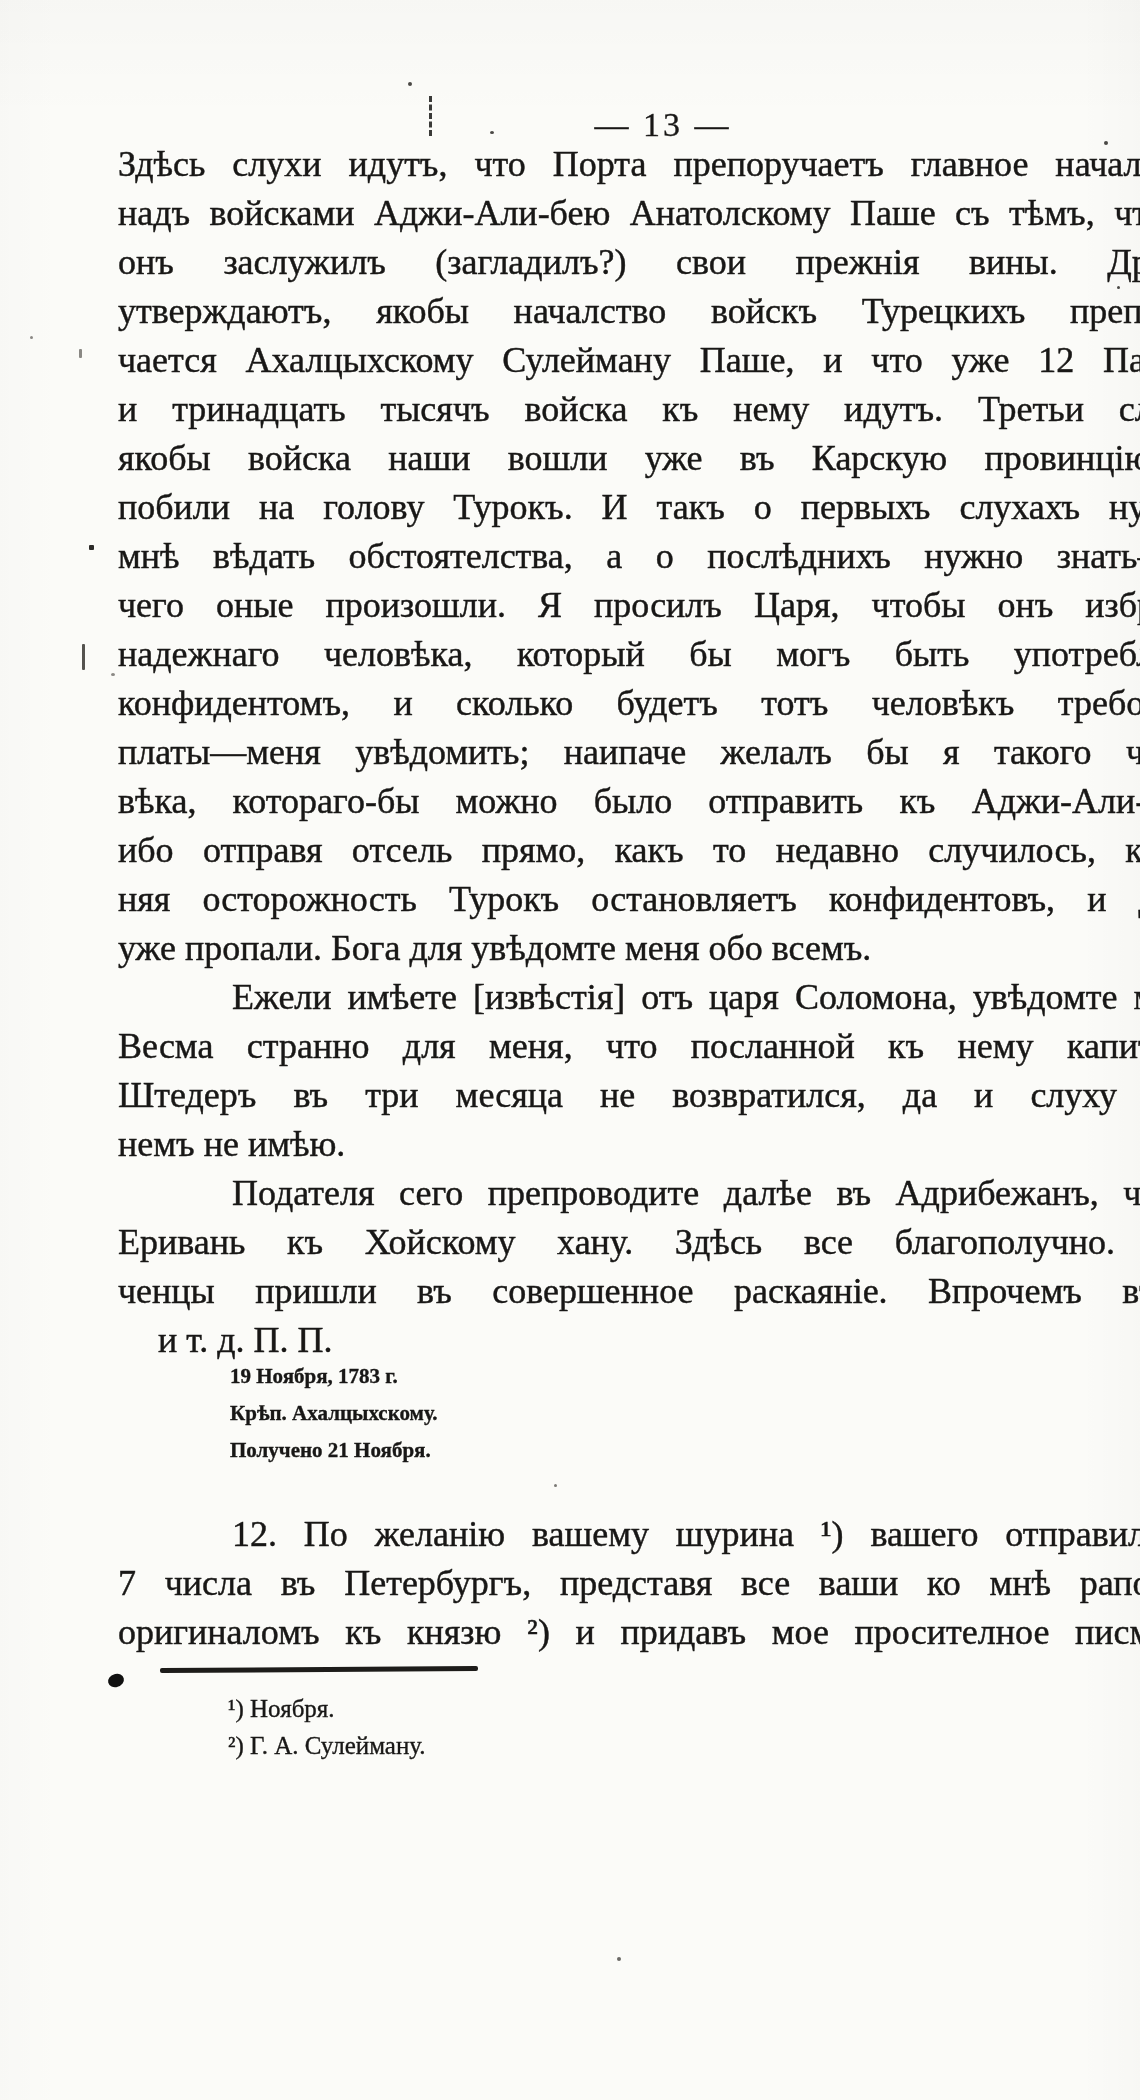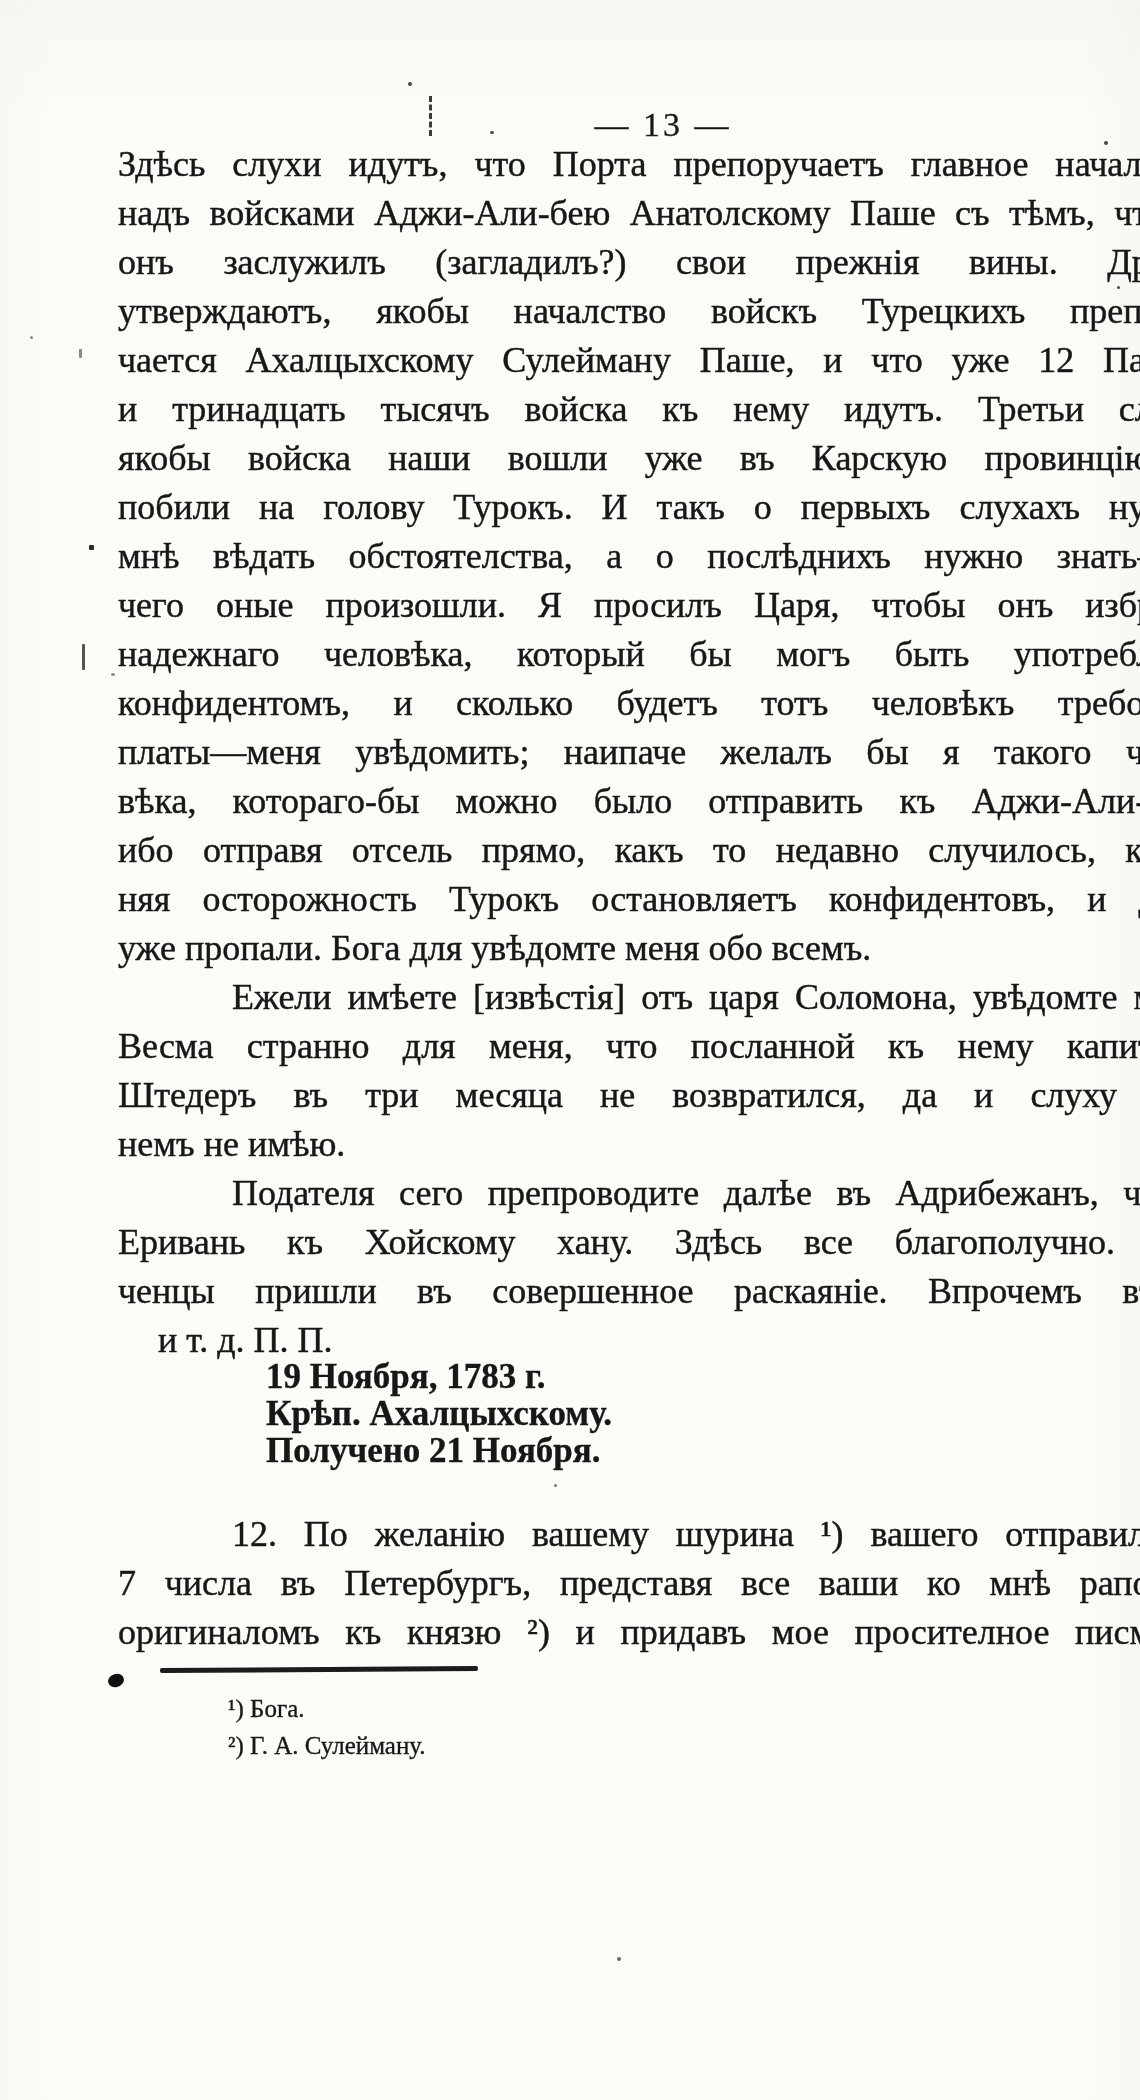--- a/index.html
+++ b/index.html
@@ -29,21 +29,21 @@
     font-size:36px;line-height:49px;
     -webkit-text-stroke:.45px #1b1a18;
   }
   .ln{height:49px;overflow:hidden;text-align:justify;text-align-last:justify;white-space:normal;}
   .ln.end{text-align:left;text-align-last:left;}
   .ln.ind{text-indent:114px;}
   .ln.ind-sm{text-indent:40px;}
   .b{font-weight:normal;}
   .sig{
     position:absolute;left:230px;top:1358px;
-    font-size:35px;line-height:37px;font-weight:bold;margin-left:36px;
+    font-size:21px;line-height:37px;font-weight:bold;
     -webkit-text-stroke:.35px #1b1a18;
   }
   .sec12{
     position:absolute;left:118px;top:1510px;width:1090px;
     font-size:36px;line-height:49px;
     -webkit-text-stroke:.45px #1b1a18;
   }
   .fnrule{
     position:absolute;left:160px;top:1667px;width:318px;height:5px;
     background:#1d1c1a;transform:rotate(-.35deg);border-radius:2px;
@@ -132,17 +132,17 @@
 
   <div class="sec12">
     <div class="ln ind"><span class="b">12.</span>&nbsp;<span>По желанію вашему шурина ¹) вашего отправилъ я</span></div>
     <div class="ln">7 числа въ Петербургъ, представя все ваши ко мнѣ рапорты</div>
     <div class="ln">оригиналомъ къ князю ²) и придавъ мое просителное писмо (</div>
   </div>
 
   <div class="bullet"></div>
   <div class="fnrule"></div>
   <div class="fnotes">
-    <div class="fn">¹) Бога.</div>
+    <div class="fn">¹) Ноября.</div>
     <div class="fn">²) Г. А. Сулейману.</div>
   </div>
 
 </div>
 
 </body></html>

